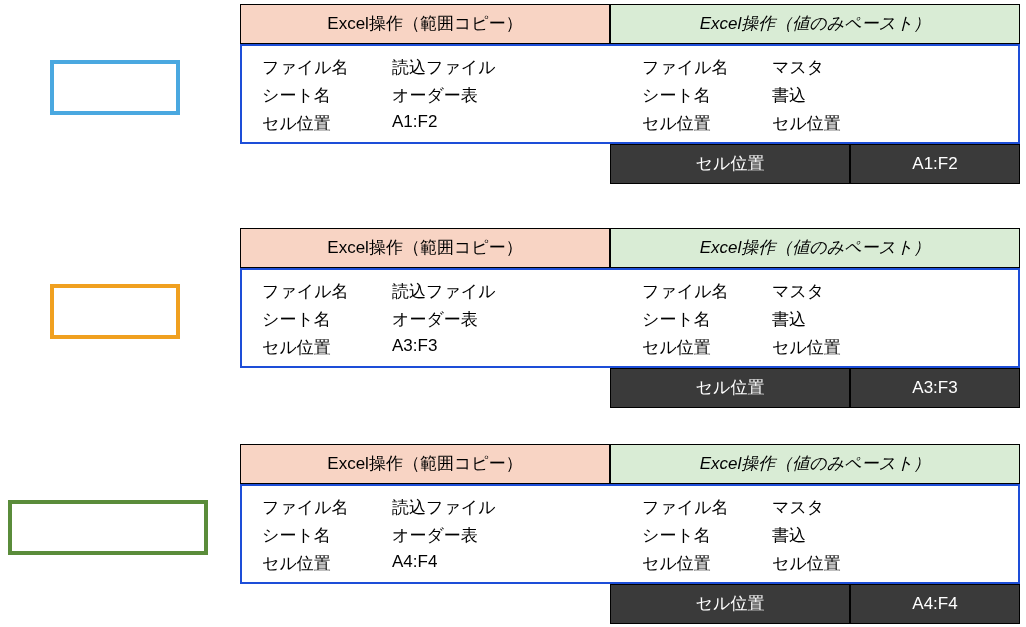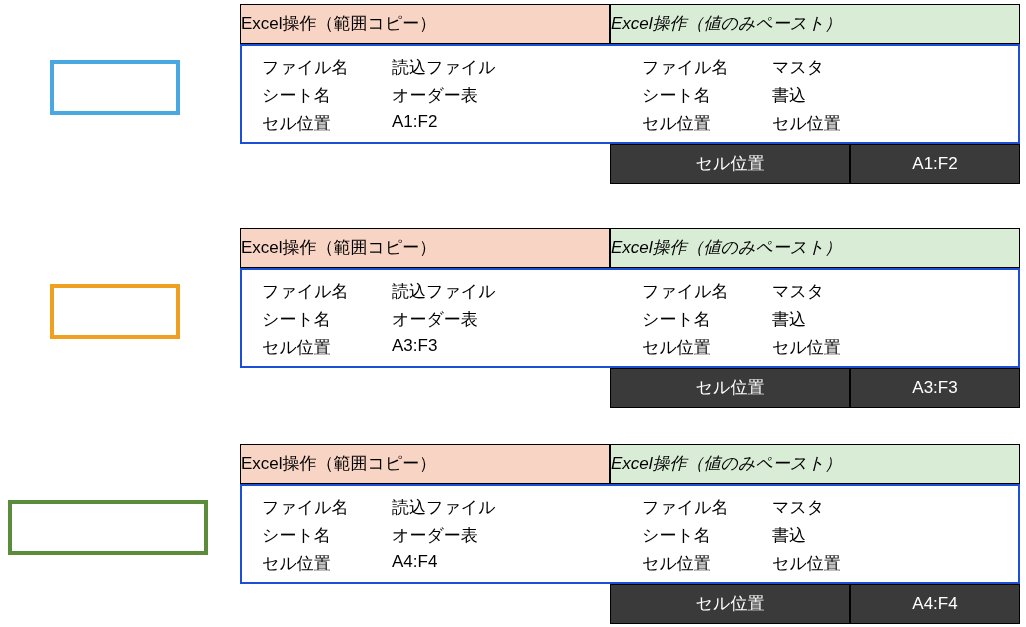--- a/index.html
+++ b/index.html
@@ -19,21 +19,21 @@
 
 .chip {
   background: #fff;
   box-sizing: border-box;
 }
 
 
 .hdr {
   box-sizing: border-box;
   border: 1px solid #000;
-  text-align: left;
+  text-align: center;
   line-height: 38px;
   height: 40px;
 }
 .hdr.copy { background: #f8d4c4; }   
 .hdr.paste { background: #d9ecd5; font-style: italic; }  
 
 
 .panel {
   box-sizing: border-box;
   border: 2px solid #1d4ed8;

